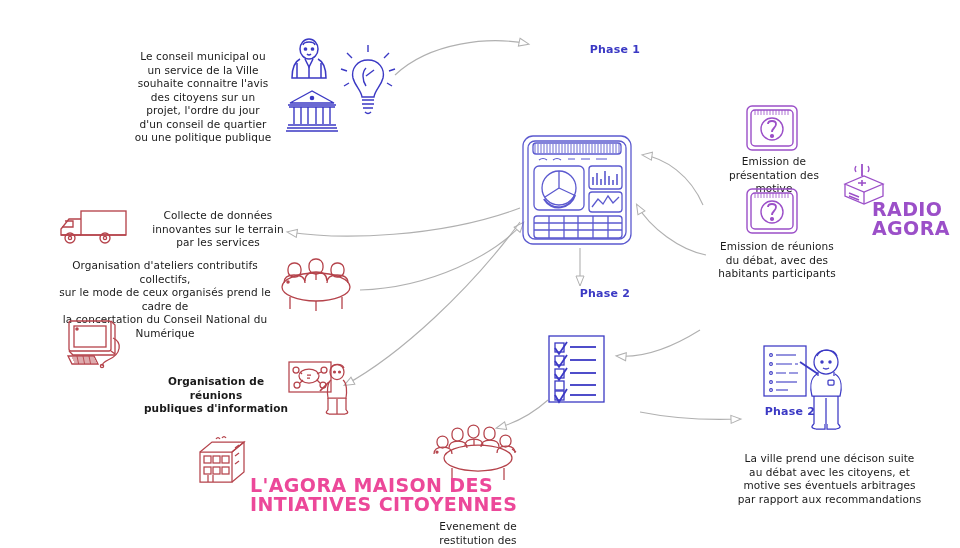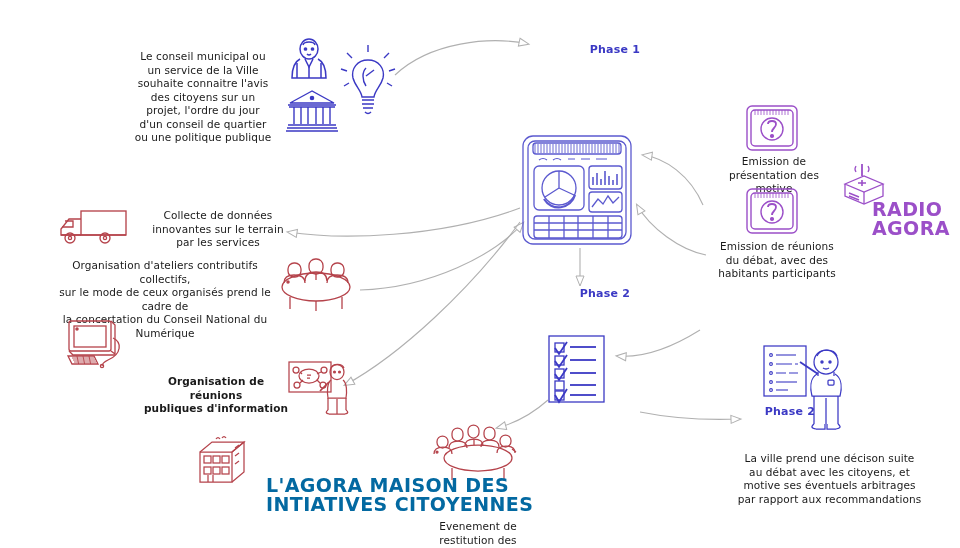--- a/index.html
+++ b/index.html
@@ -352,16 +352,16 @@
           <rect x="21" y="22" width="7" height="7"></rect>
           <rect x="30" y="22" width="7" height="7"></rect>
         <rect x="12" y="33" width="7" height="7"></rect>
           <rect x="21" y="33" width="7" height="7"></rect>
           <rect x="30" y="33" width="7" height="7"></rect>
         <path d="M16,41 L16,48 M21,41 L21,48"></path>
         <path d="M43,14 L47,11 M43,22 L47,19 M43,30 L47,27"></path>
       </g>
     </svg>
   </div>
-  <div class="brand" style="left:266px;top:444px;color:#0369a1;">L'AGORA MAISON DES
+  <div class="brand" style="left:250px;top:444px;color:#ec4899;">L'AGORA MAISON DES
 INTIATIVES CITOYENNES</div>
 
 </div>
 
 </body></html>

